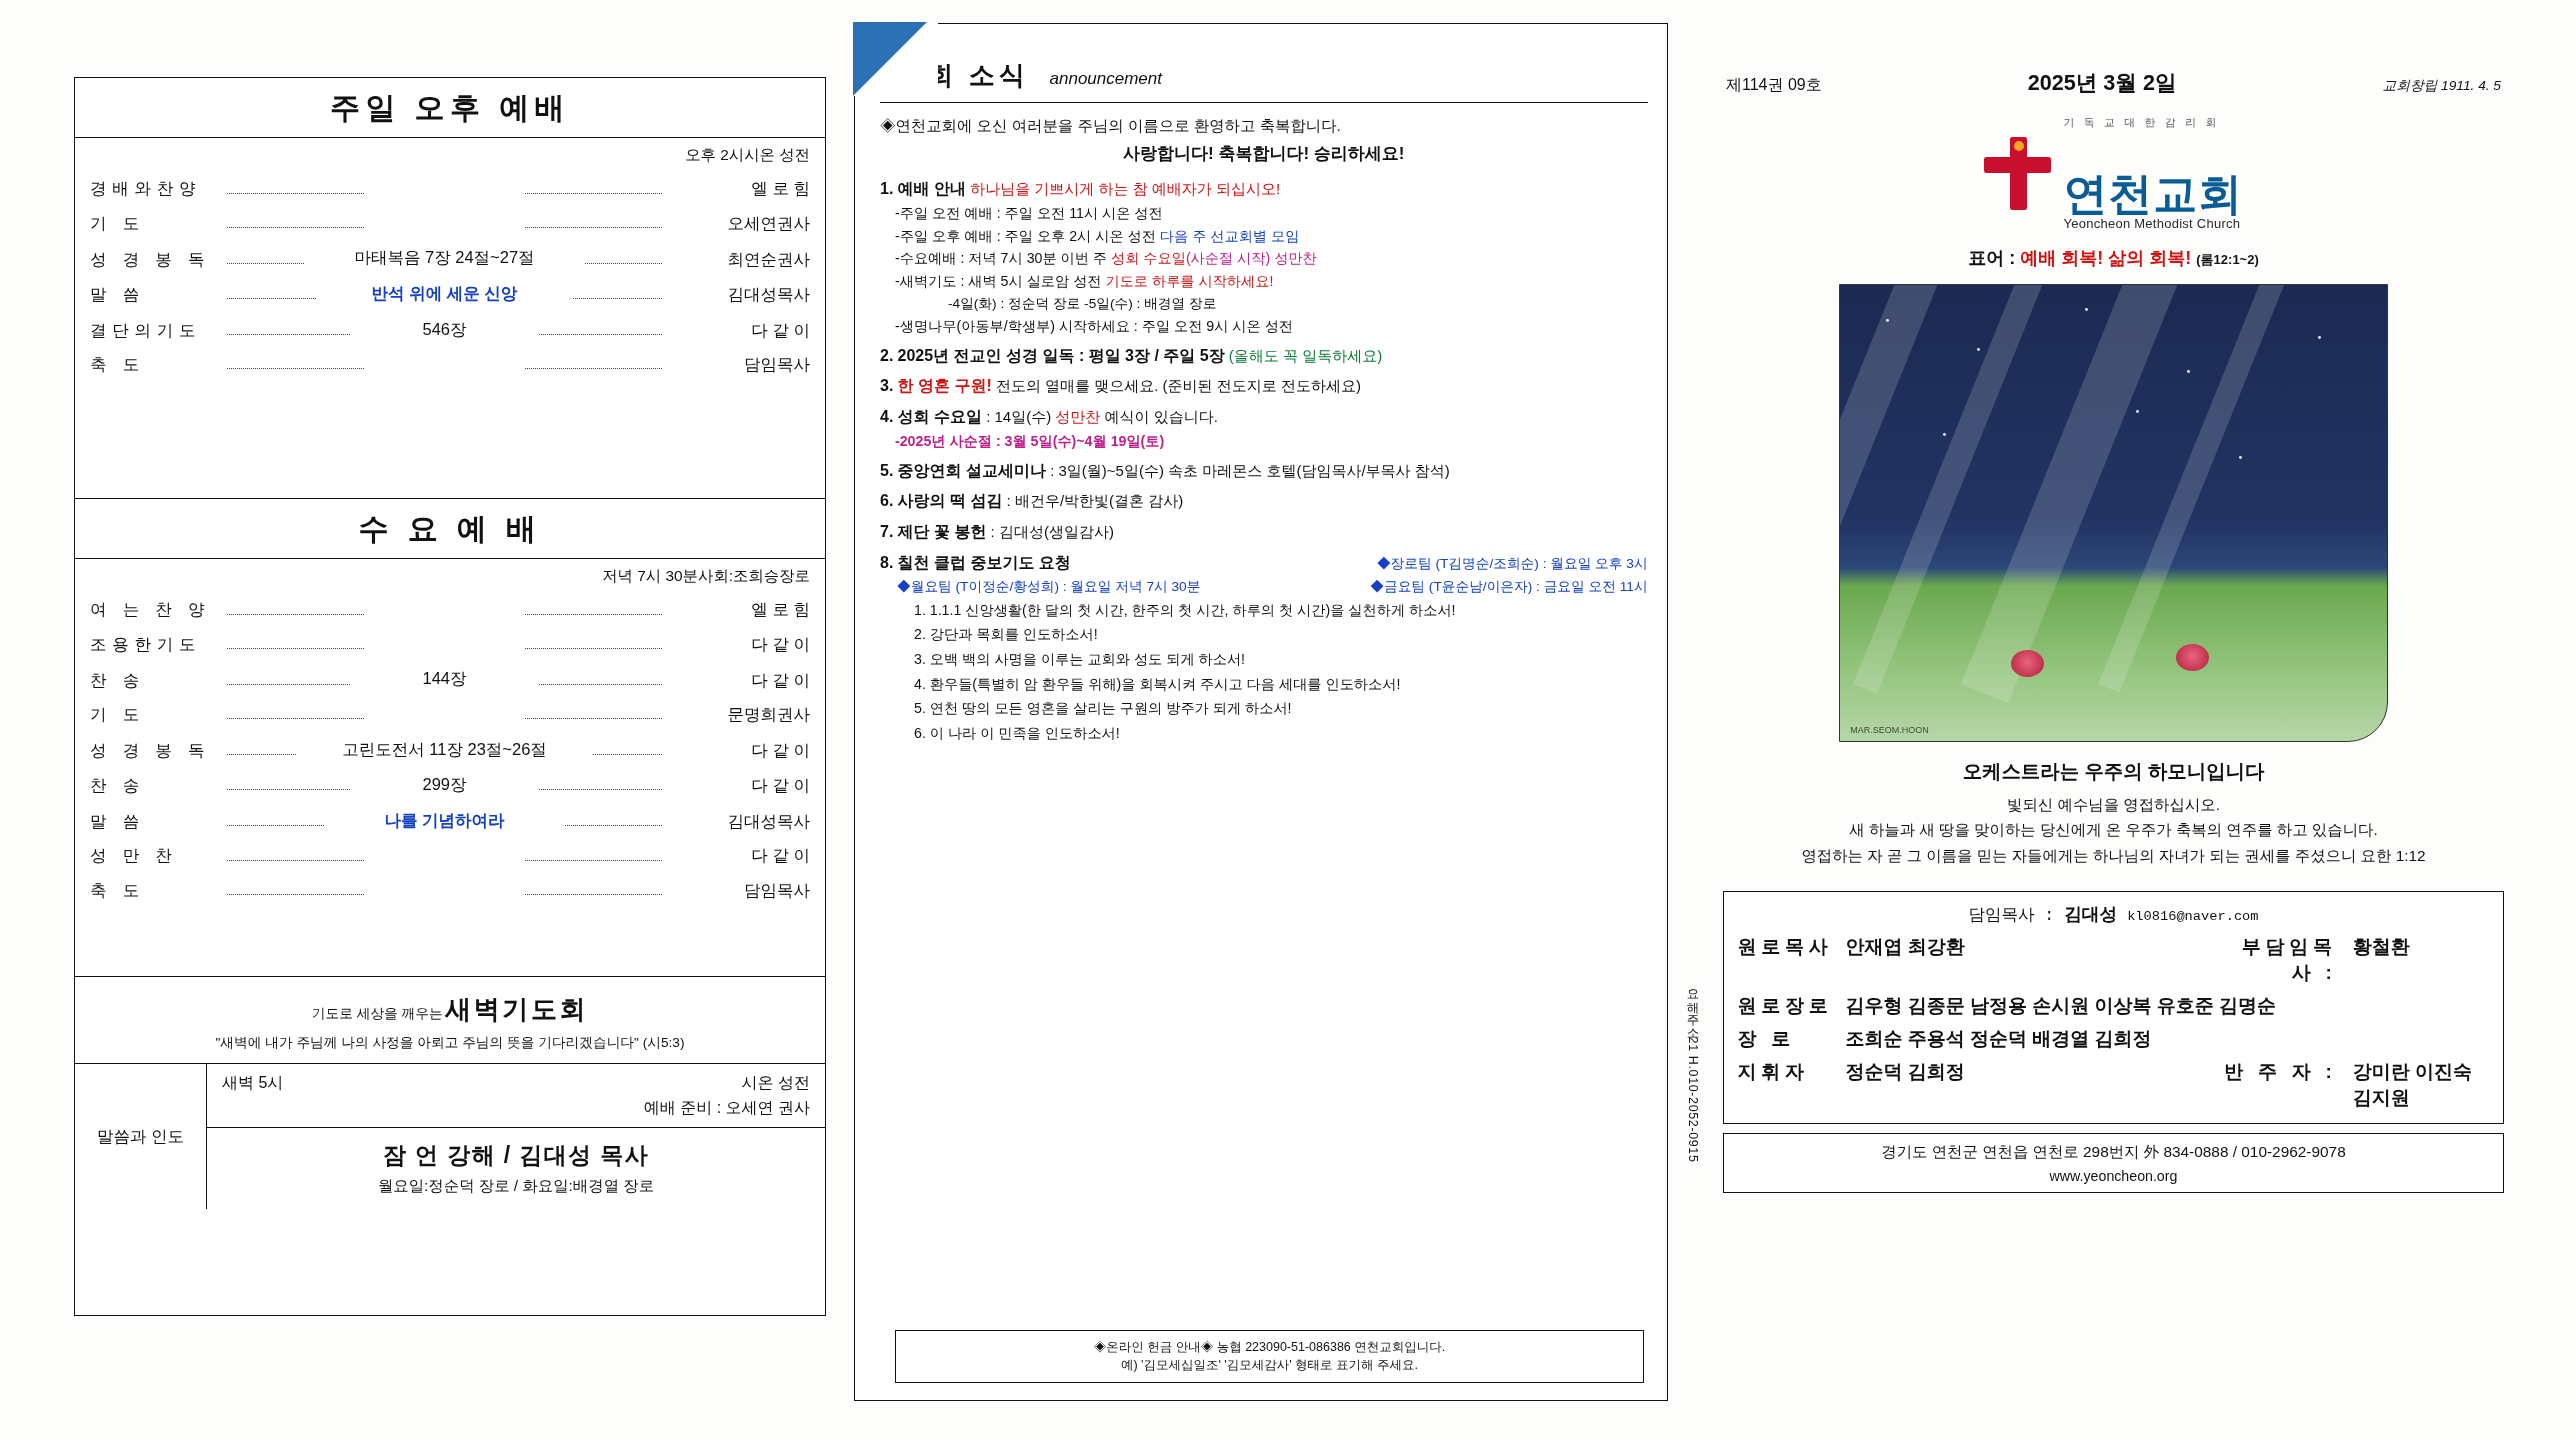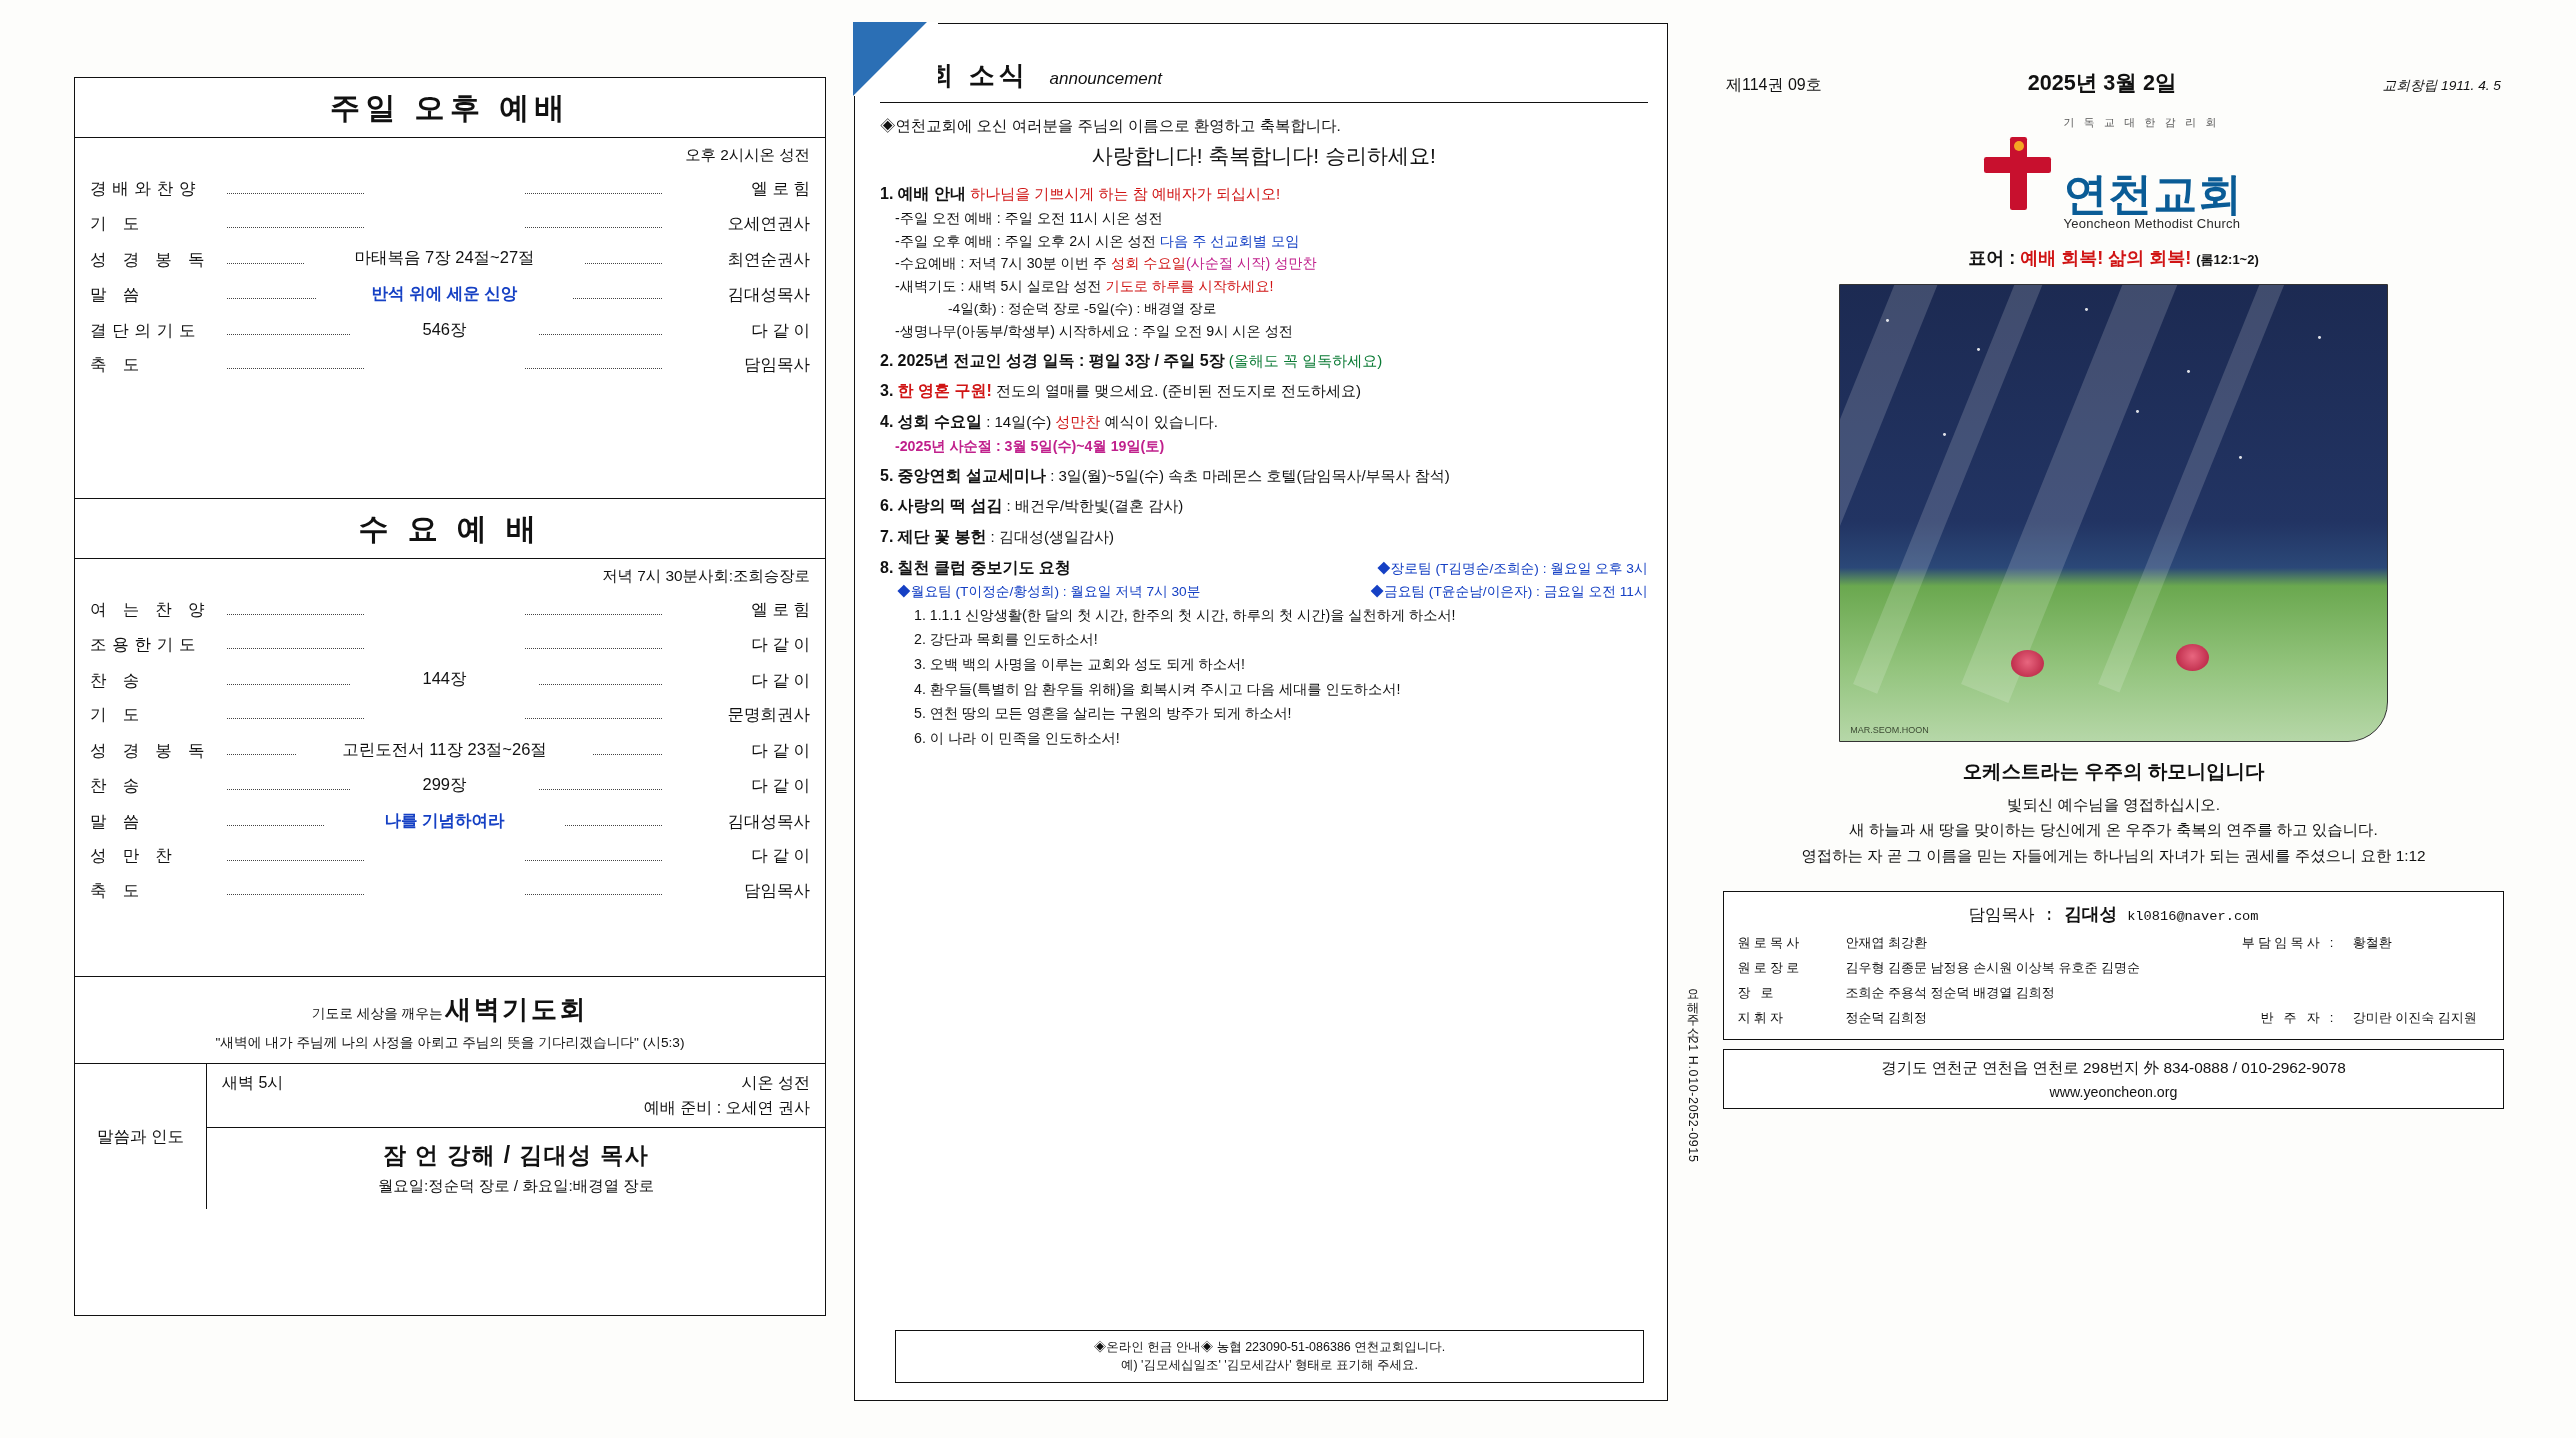--- a/index.html
+++ b/index.html
@@ -121,21 +121,21 @@
   }
   .c-inner { padding: 34px 19.4px 13.7px 25px; }
   .c-title {
     font-size: 26px; font-weight: bold; letter-spacing: 0.16em;
     display:flex; align-items: baseline; gap: 20.5px;
     padding-left: 17px;
   }
   .c-title .en { font-size: 17px; font-weight: normal; font-style: italic; letter-spacing: 0; }
   .c-rule { border-bottom: 1.7px solid #111; margin: 9px 0 12.5px 0;}
   .c-welcome { font-size: 15.4px; margin-bottom: 5.7px;}
-  .c-slogan { text-align:center; font-size: 21px; font-weight:normal; margin: 3.4px 0 12.5px 0;}
+  .c-slogan { text-align:center; font-size: 17px; font-weight:bold; margin: 3.4px 0 12.5px 0;}
   .c-item { font-size: 15px; margin-bottom: 8px; line-height: 1.42; }
   .c-item .num { font-weight: bold; font-size: 16px; }
   .c-item .hd { font-weight: bold; font-size: 16px; }
   .c-sub { font-size: 14.2px; margin: 2.3px 0 2.3px 15px; line-height:1.45;}
   .c-sub2 { font-size: 13.7px; margin: 1.1px 0 1.1px 68px;}
   .prayer-head {
     display:flex; justify-content: space-between; font-size: 13.7px; margin: 2.3px 0 2.3px 17px;
   }
   .c-ol { margin: 3.4px 0 0 34px; font-size: 14.2px; line-height: 1.5;}
   .c-ol div { margin-bottom: 3.4px; }
@@ -196,21 +196,21 @@
   .rose { position:absolute; width: 33px; height: 27px; background: radial-gradient(circle at 50% 45%, #e8667f 0%, #c2314f 70%); border-radius: 50%; }
   .art-caption { position:absolute; left: 10.3px; bottom: 5.7px; font-size: 9px; color:#3b4a33; }
   .r-caption-big { text-align:center; font-size: 19.4px; font-weight:bold; margin-top: 16px;}
   .r-caption-lines { text-align:center; font-size: 15.4px; line-height: 1.65; margin-top: 6.8px;}
   .staff-box {
     margin: 23px 13.7px 0 13.7px; border: 1.7px solid #111; padding: 10.3px 13.7px 5.7px 13.7px;
     background: rgba(255,255,255,0.9);
   }
   .staff-head { text-align:center; font-size: 16.5px; margin-bottom: 8px; font-family: Liberation Mono, monospace; }
   .staff-head b { font-size: 17.7px; }
-  .staff-row { display:flex; font-size: 13px; margin-bottom: 6.8px; }
+  .staff-row { display:flex; font-size: 19px; margin-bottom: 6.8px; font-weight: bold; }
   .staff-row .lbl { width: 108px; letter-spacing: 0.25em;}
   .staff-row .val { flex: 1 1 auto; }
   .staff-row .lbl2 { width: 114px; letter-spacing: 0.25em; text-align:right;}
   .staff-row .val2 { width: 137px; text-align:left; padding-left: 16px;}
   .addr-box {
     margin: 9px 13.7px 0 13.7px; border: 1.7px solid #111; padding: 8px 0;
     text-align:center; font-size: 15.4px; background: rgba(255,255,255,0.9);
   }
   .addr-box .www { display:block; margin-top: 5px; font-size: 14.2px; }
 </style>

